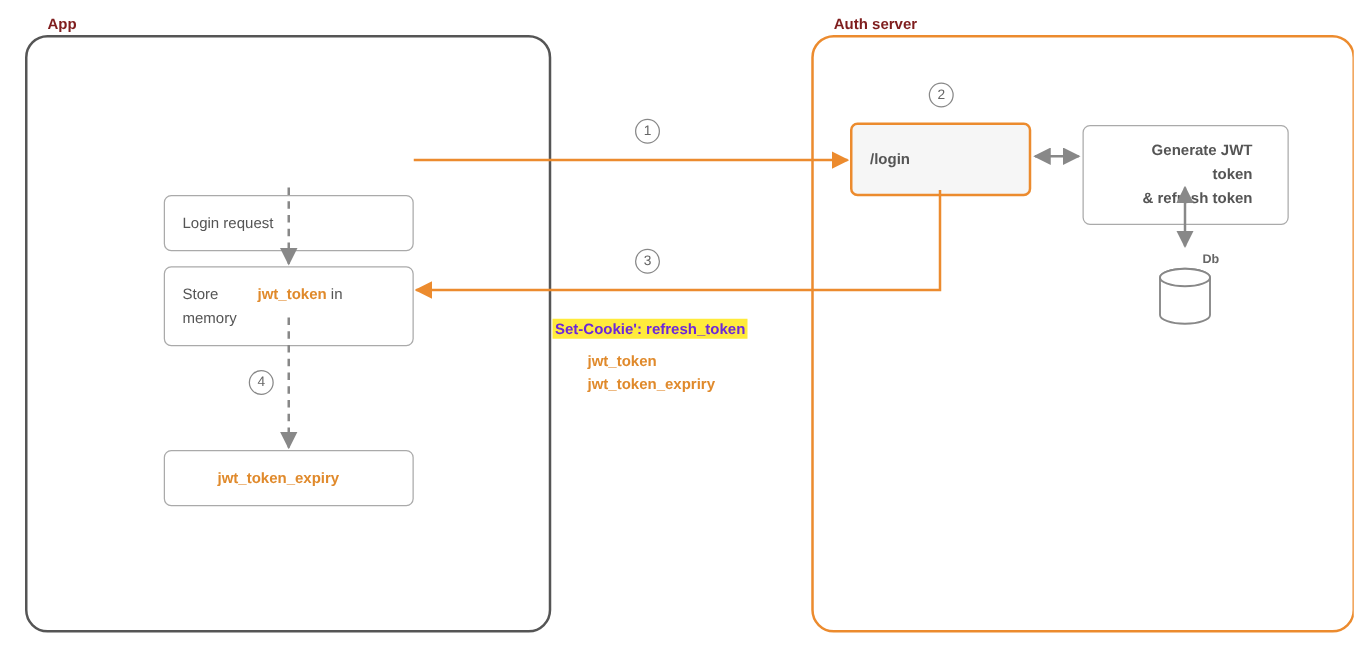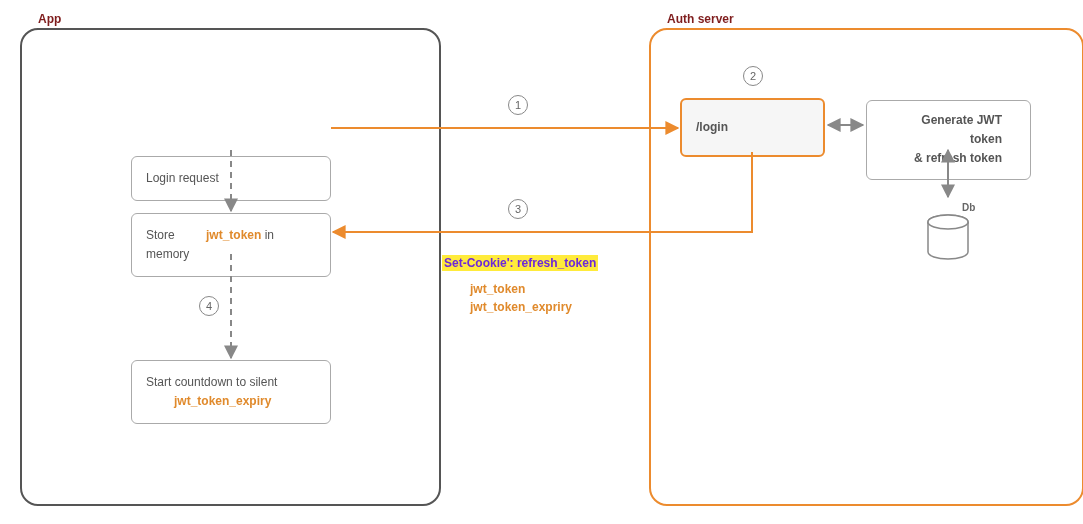--- a/index.html
+++ b/index.html
@@ -67,21 +67,20 @@
 
 <div class="node" style="left:131px; top:109px; width:200px; border:1px solid #aaa; background:#fff;margin-top:47px;">
   <span>Login request</span>
 </div>
 
 <div class="node" style="left:131px; top:213px; width:200px; border:1px solid #aaa; background:#fff;">
   <span>Store </span><span class="orange">jwt_token</span><span> in memory</span>
 </div>
 
 <div class="node" style="left:131px; top:360px; width:200px; border:1px solid #aaa; background:#fff;">
-  <div>Start countdown to silent</div>
   <div class="orange">jwt_token_expiry</div>
 </div>
 
 <div class="node" style="left:680px; top:98px; width:145px; text-align:left; font-weight:700; border:2px solid #ec8b2e; background:#f6f6f6; padding:18px 14px;">
   <span>/login</span>
 </div>
 
 <div class="node" style="left:866px; top:100px; width:165px; text-align:right; font-weight:700; border:1px solid #aaa; background:#fff; padding:10px 28px; font-size:12px;">
   <div>Generate JWT token</div>
   <div>&amp; refresh token</div>

